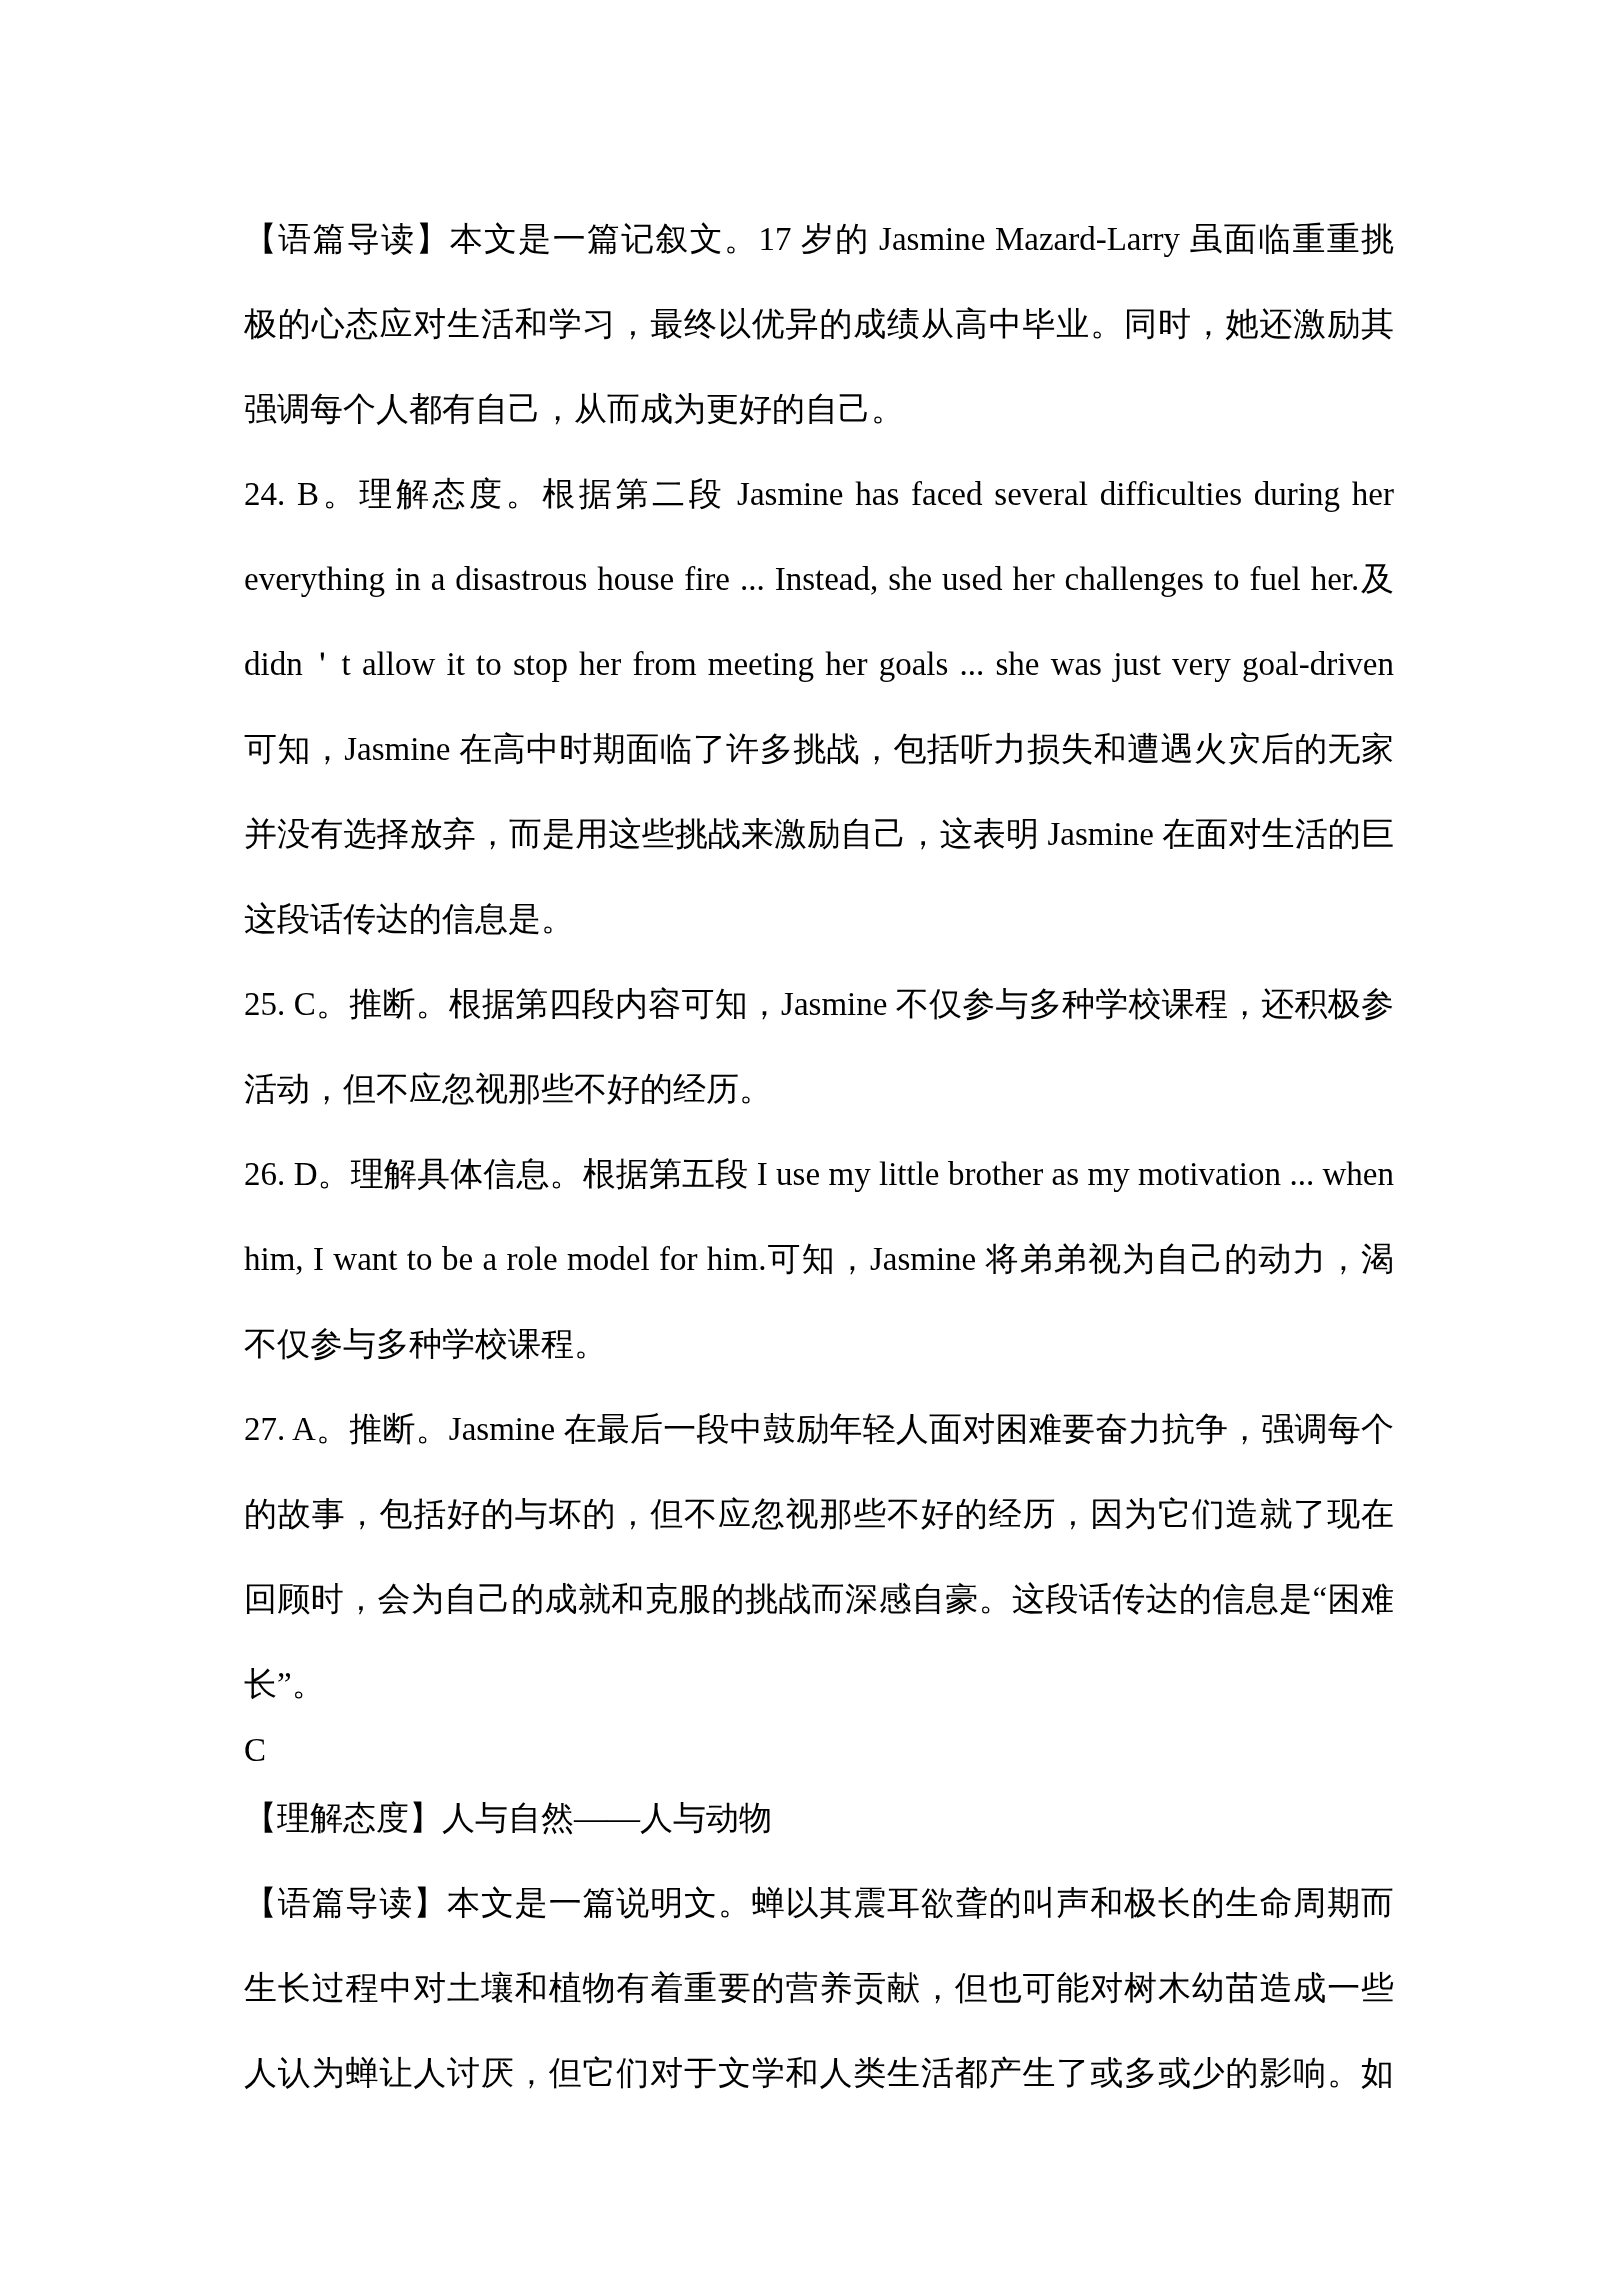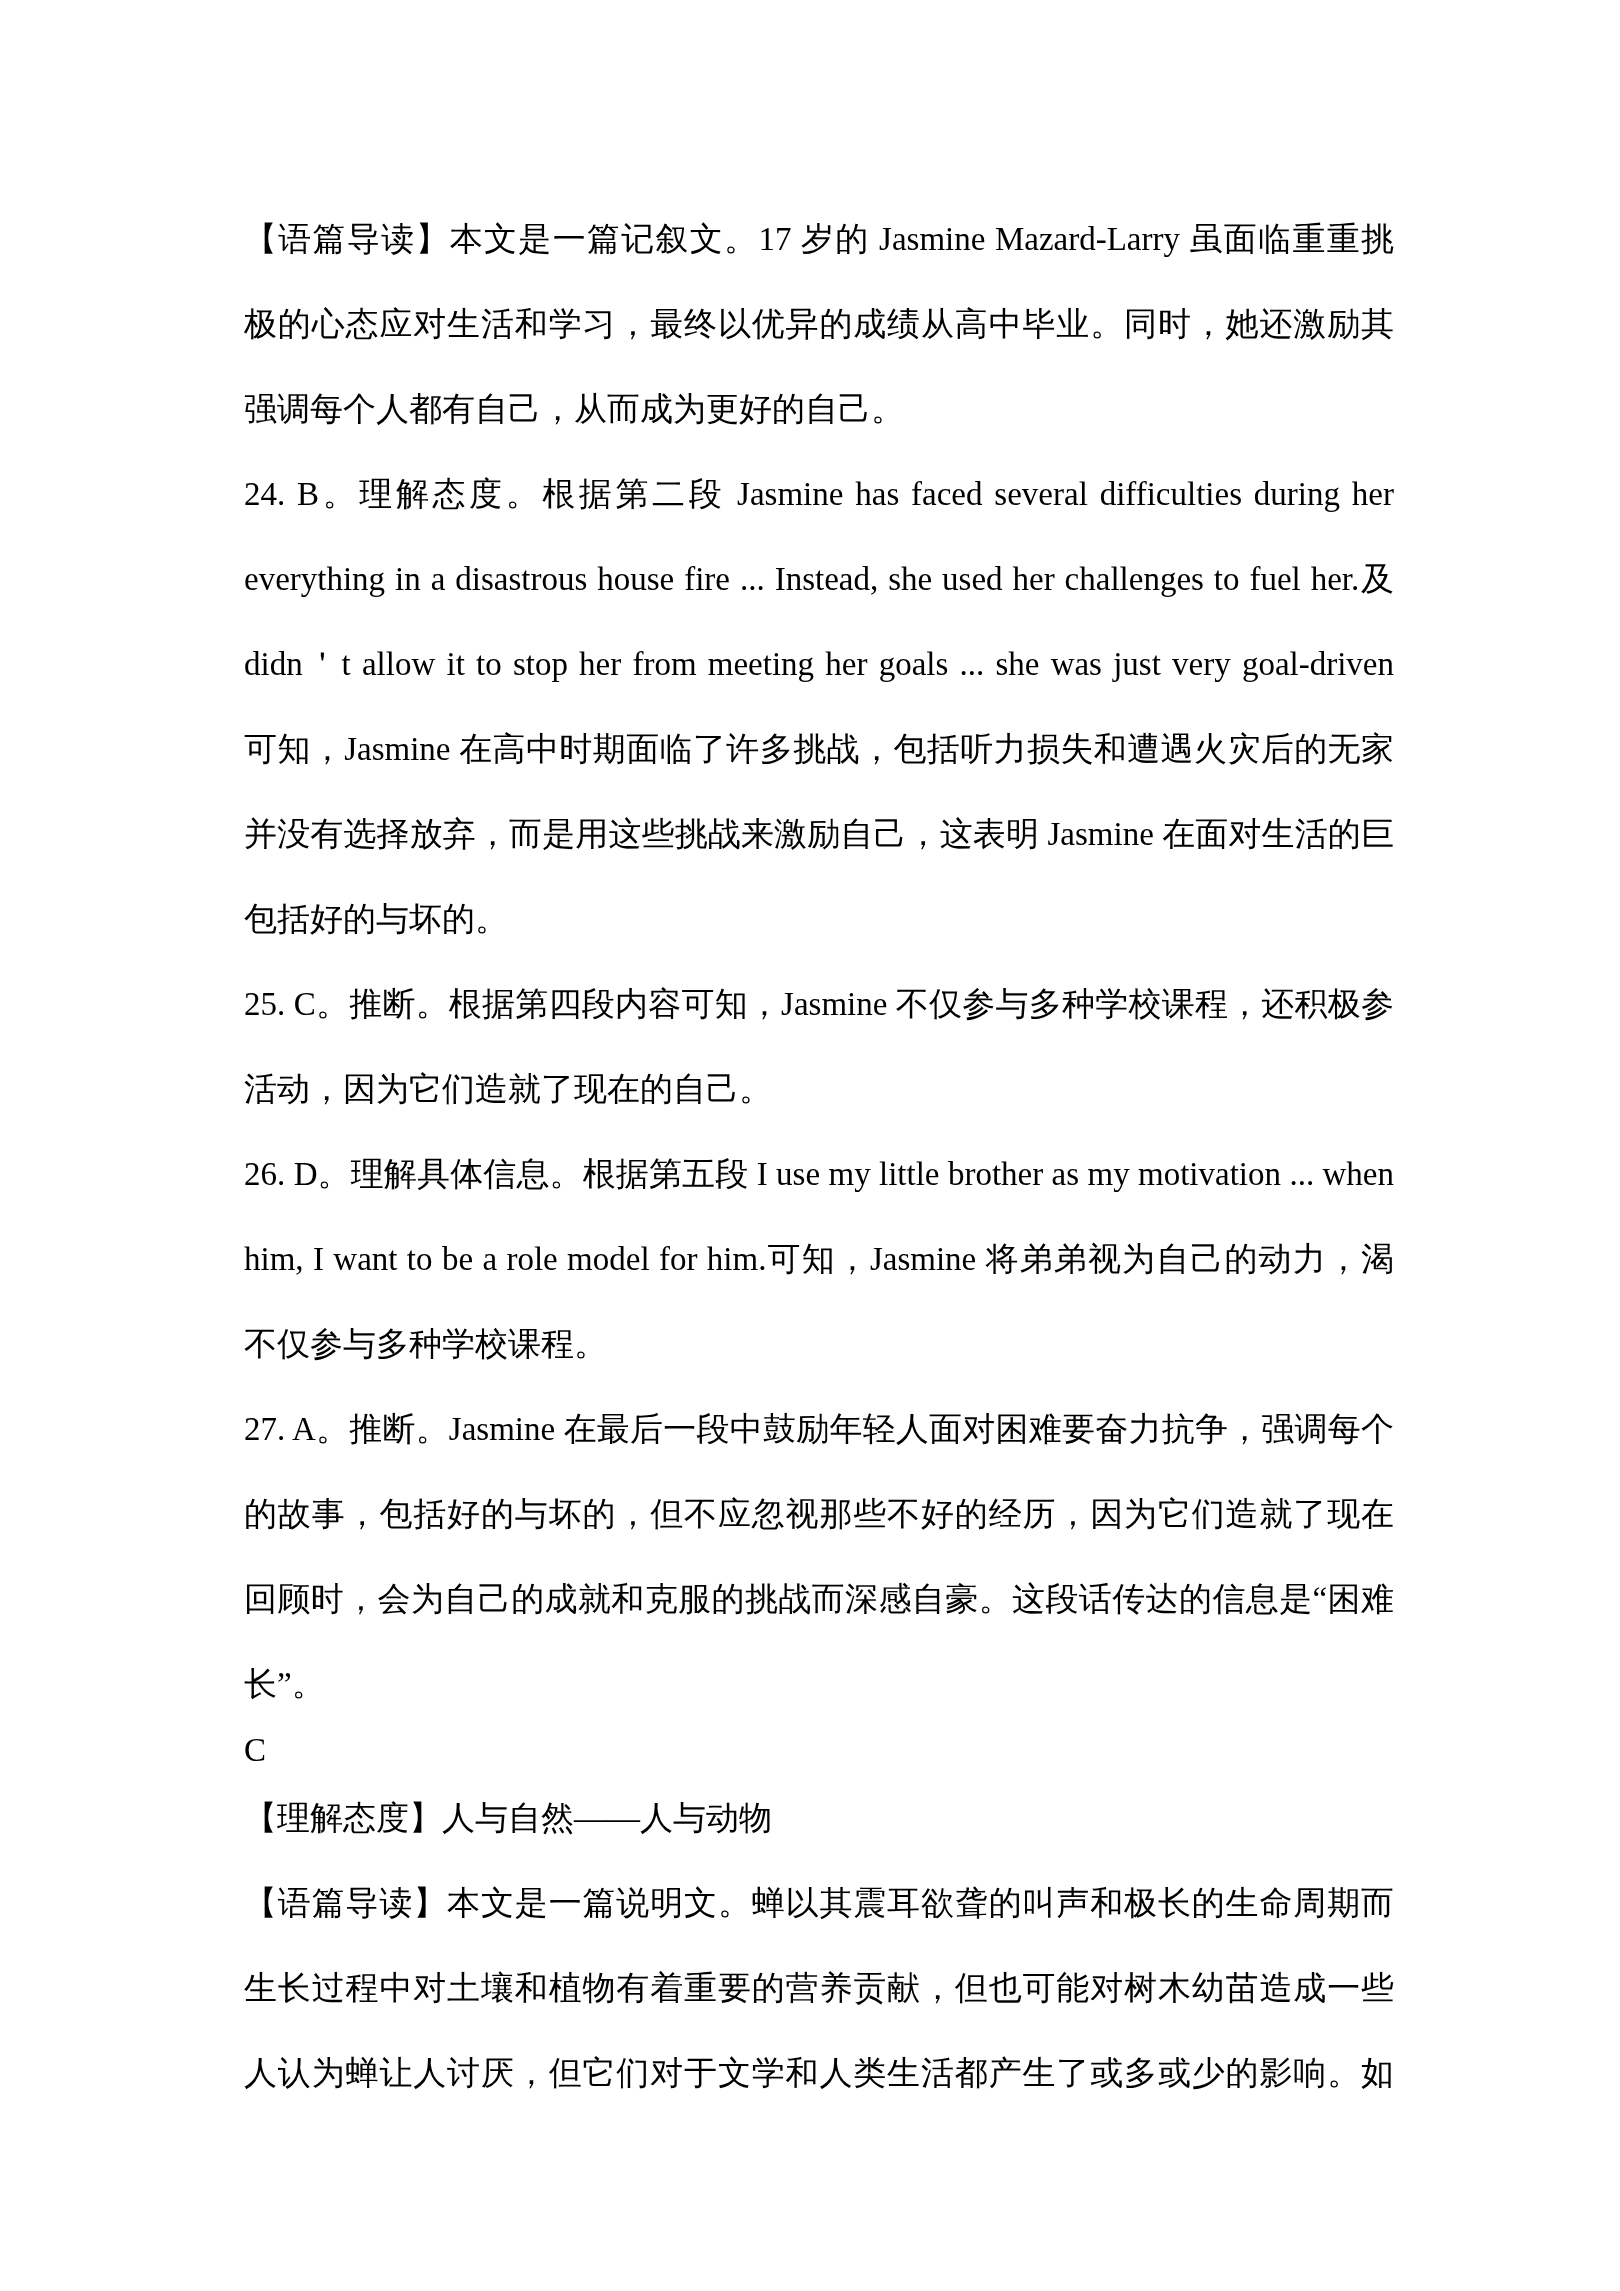--- a/index.html
+++ b/index.html
@@ -54,26 +54,26 @@
       <div class="ln j">极的心态应对生活和学习，最终以优异的成绩从高中毕业。同时，她还激励其他面临困境的</div>
       <div class="ln">强调每个人都有自己，从而成为更好的自己。</div>
     </div>
 
     <div class="para">
       <div class="ln j">24. B。理解态度。根据第二段 Jasmine has faced several difficulties during her young life ... lost</div>
       <div class="ln j">everything in a disastrous house fire ... Instead, she used her challenges to fuel her.及第三段 she</div>
       <div class="ln j">didn＇t allow it to stop her from meeting her goals ... she was just very goal-driven from day one</div>
       <div class="ln j">可知，Jasmine 在高中时期面临了许多挑战，包括听力损失和遭遇火灾后的无家可归，但她</div>
       <div class="ln j">并没有选择放弃，而是用这些挑战来激励自己，这表明 Jasmine 在面对生活的巨大压力时仍</div>
-      <div class="ln">包括好的与坏的。</div>
+      <div class="ln">这段话传达的信息是。</div>
     </div>
 
     <div class="para">
       <div class="ln j">25. C。推断。根据第四段内容可知，Jasmine 不仅参与多种学校课程，还积极参与各种课外</div>
-      <div class="ln">活动，因为它们造就了现在的自己。</div>
+      <div class="ln">活动，但不应忽视那些不好的经历。</div>
     </div>
 
     <div class="para">
       <div class="ln j">26. D。理解具体信息。根据第五段 I use my little brother as my motivation ... when I look at</div>
       <div class="ln j">him, I want to be a role model for him.可知，Jasmine 将弟弟视为自己的动力，渴望给弟弟树立</div>
       <div class="ln">不仅参与多种学校课程。</div>
     </div>
 
     <div class="para">
       <div class="ln j">27. A。推断。Jasmine 在最后一段中鼓励年轻人面对困难要奋力抗争，强调每个人都有自己</div>

